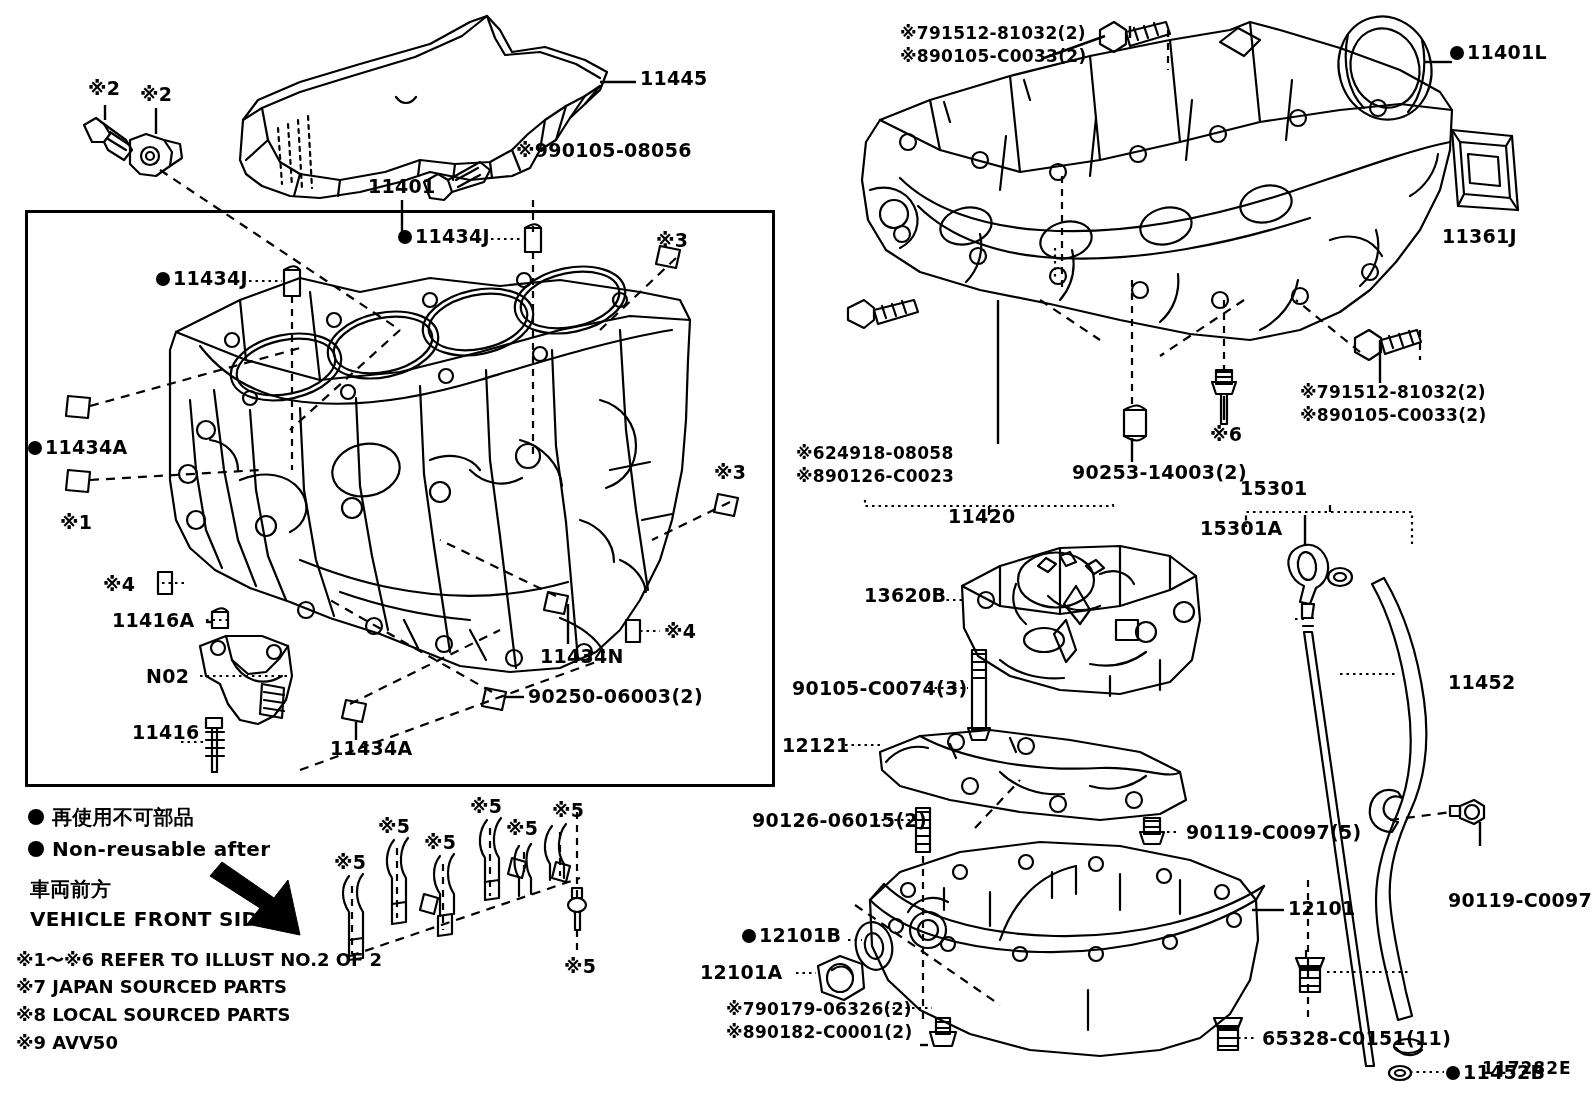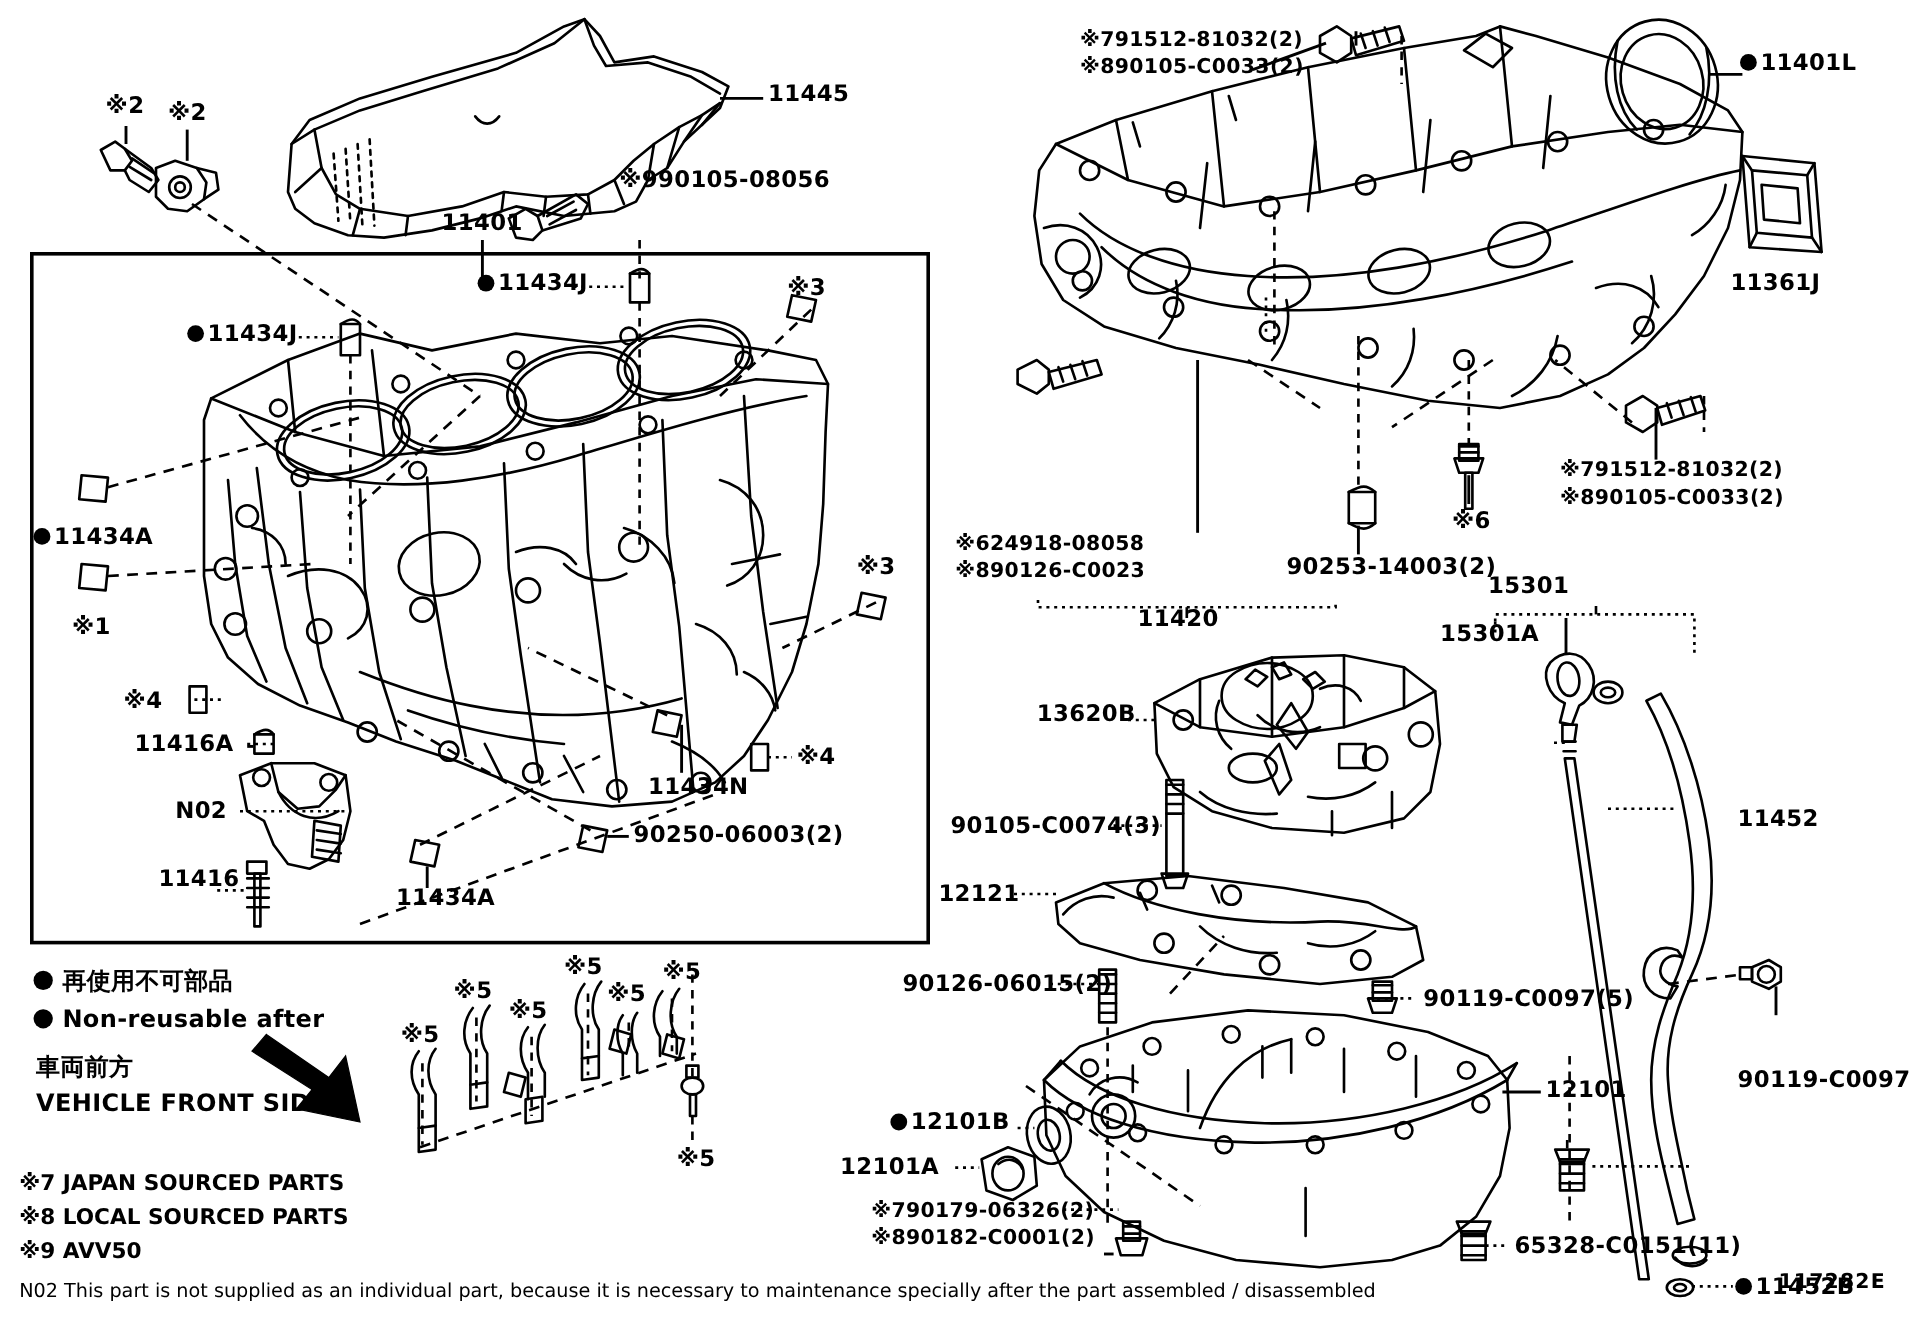--- a/index.html
+++ b/index.html
@@ -616,20 +616,20 @@
   <div class="lbl jp" style="left:28px; top:806px; font-size:20px;">
     <span class="bullet" style="width:16px;height:16px;margin-right:8px;"></span><span>再使用不可部品</span>
   </div>
   <div class="lbl" style="left:28px; top:838px; font-size:20px;">
     <span class="bullet" style="width:16px;height:16px;margin-right:8px;"></span><span>Non-reusable after</span>
   </div>
 
   <div class="lbl jp" style="left:30px; top:878px; font-size:20px;">車両前方</div>
   <div class="lbl" style="left:30px; top:908px; font-size:20px;">VEHICLE FRONT SIDE</div>
 
+  <div class="footnote" style="left:16px; top:948px;">※1〜※6 REFER TO ILLUST NO.2 OF 2</div>
   <div class="footnote" style="left:16px; top:976px;">※7 JAPAN SOURCED PARTS</div>
   <div class="footnote" style="left:16px; top:1004px;">※8 LOCAL SOURCED PARTS</div>
   <div class="footnote" style="left:16px; top:1032px;">※9 AVV50</div>
-  <div class="footnote" style="left:16px; top:1066px; font-size:16px; font-weight:normal;">N02  This part is not supplied as an individual part, because it is necessary to maintenance specially after the part assembled / disassembled</div>
 
   <div class="code" style="left:1482px; top:1058px; font-weight:bold;">117282E</div>
 
 </div>
 
 </body></html>

